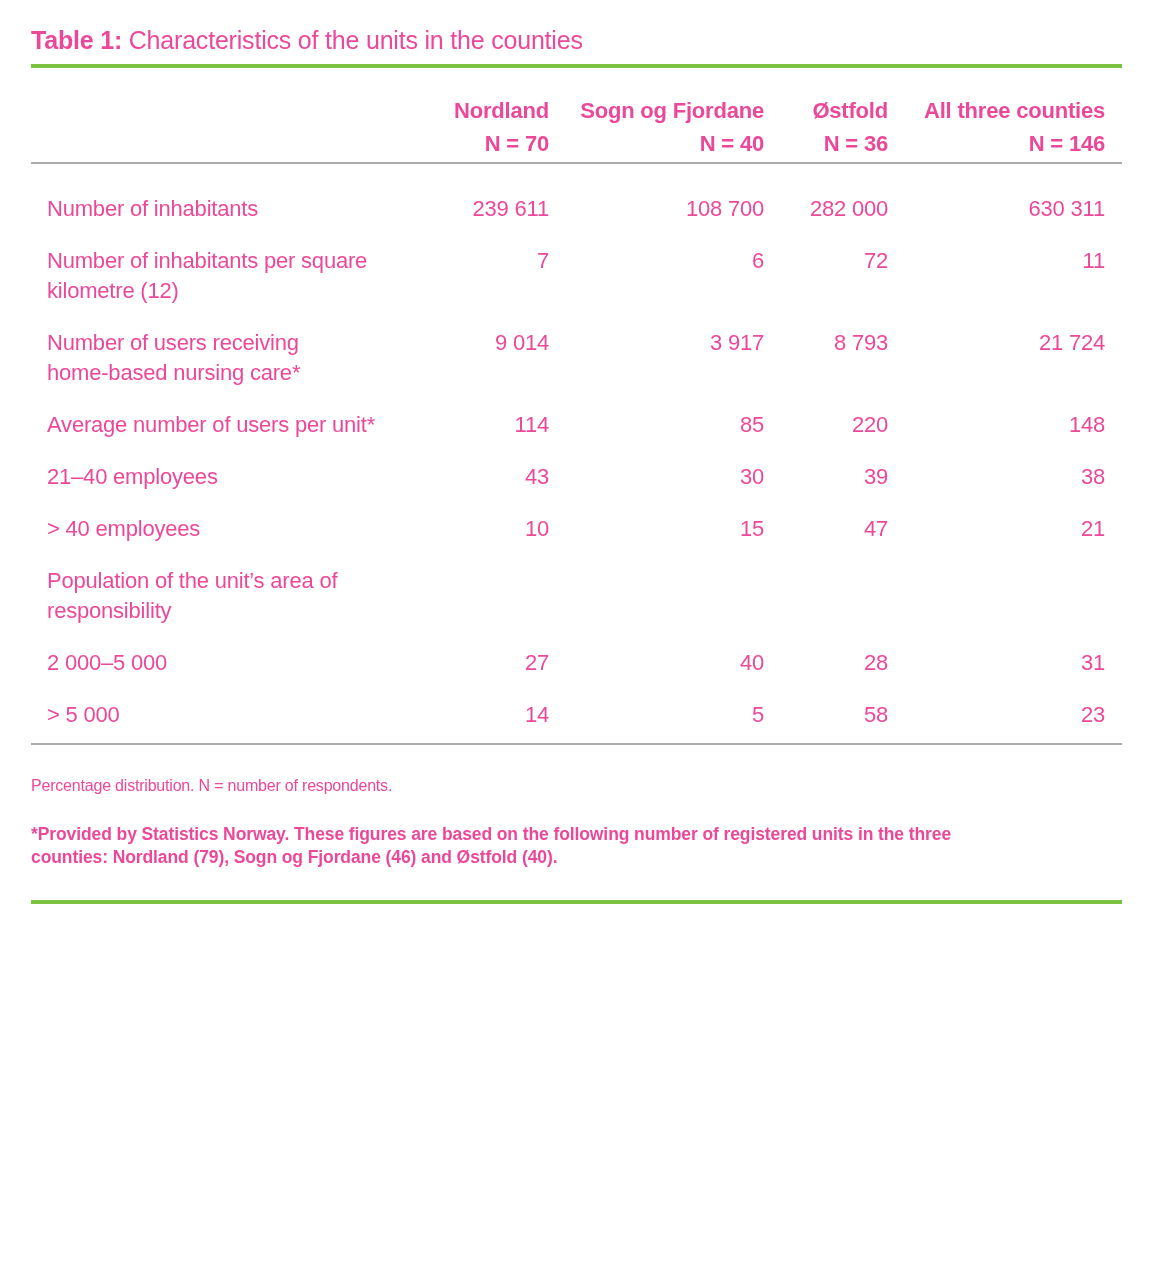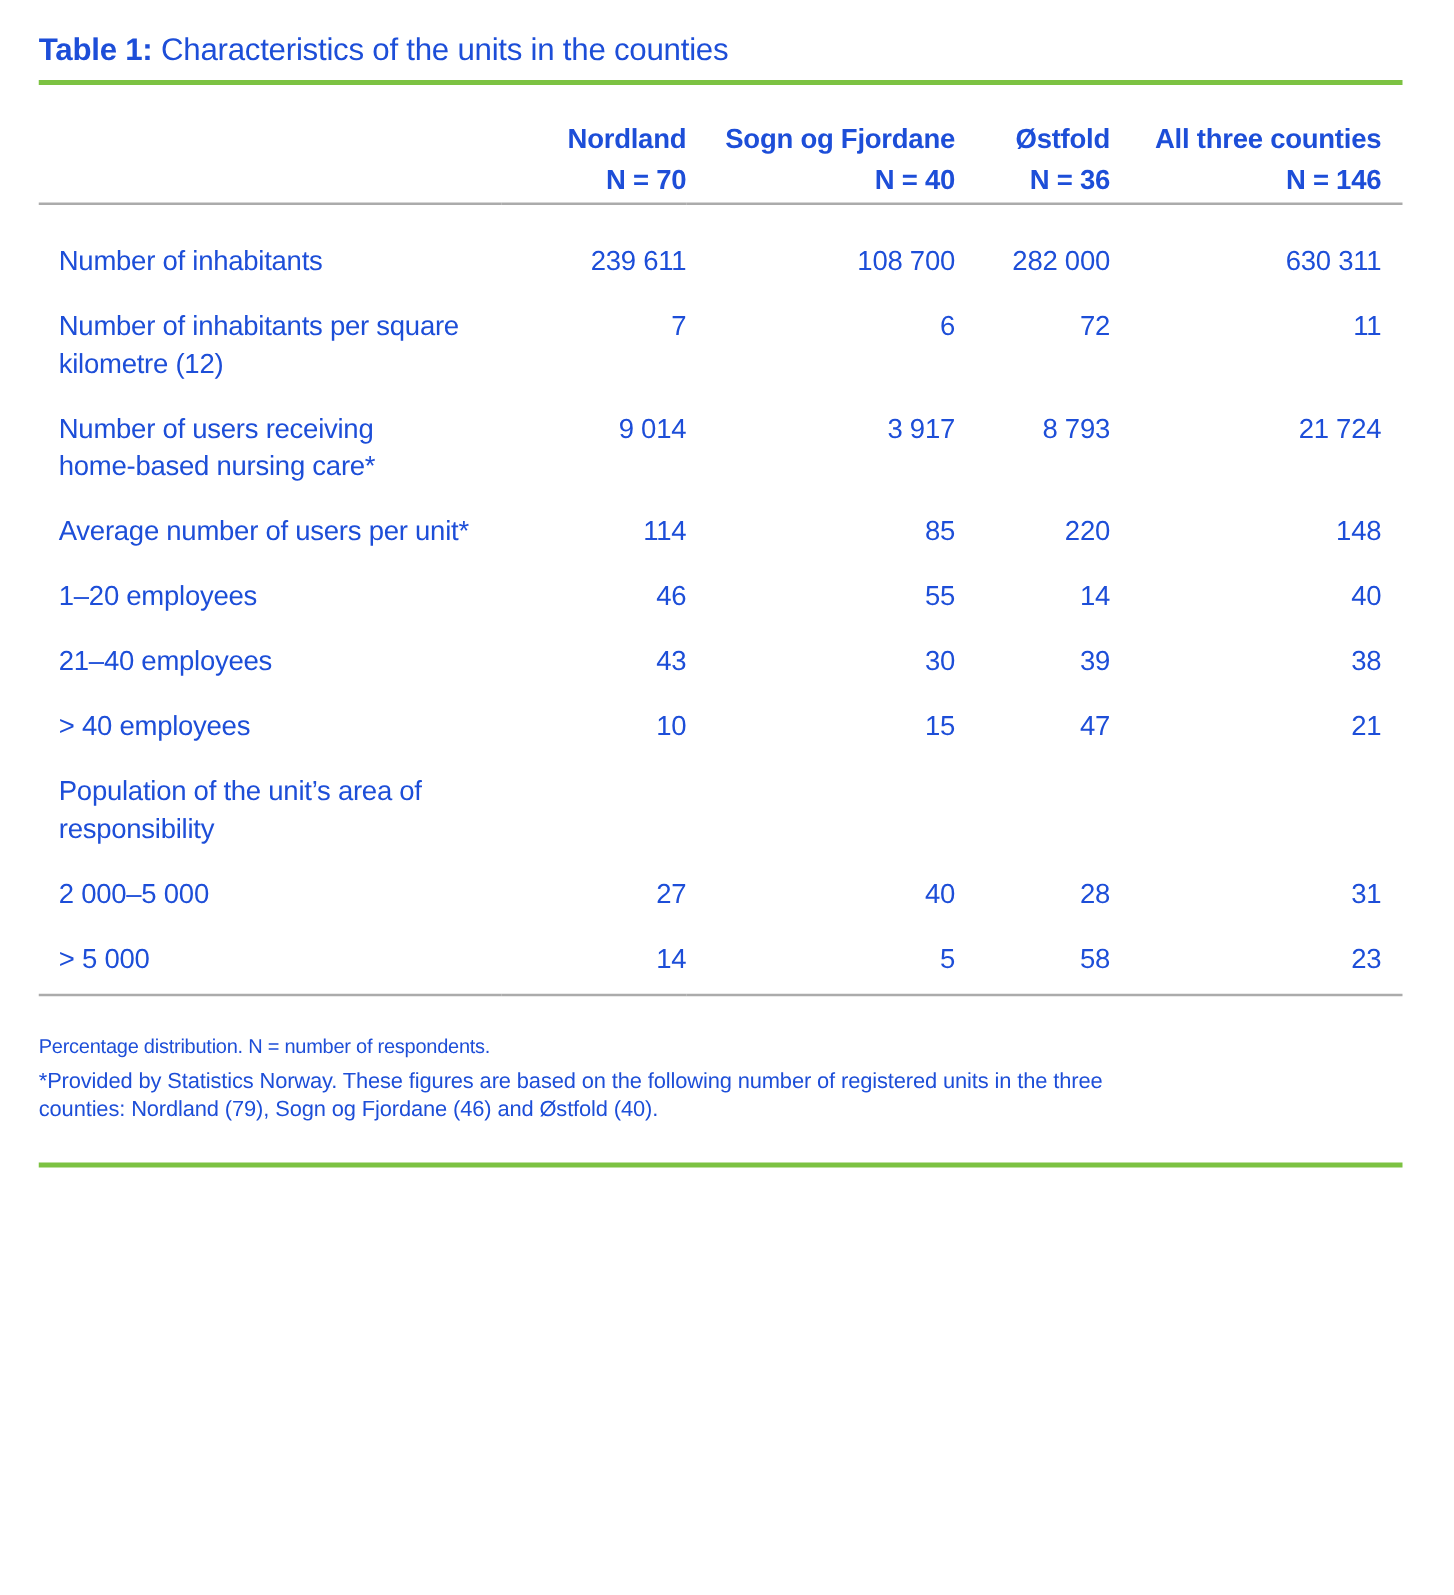--- a/index.html
+++ b/index.html
@@ -2,21 +2,21 @@
 <html style="--accent: #7CC242; --line: #ABABAB;"><head>
 <meta charset="utf-8">
 <style>
   * { margin: 0; padding: 0; box-sizing: border-box; }
   html, body { background: #ffffff; }
   .page {
     width: 1163px;
     height: 1276px;
     background: #ffffff;
     font-family: "Liberation Sans", sans-serif;
-    color: #1d4ed8;
+    color: #ec4899;
     letter-spacing: -0.2px;
     overflow: hidden;
   }
   .content { padding: 26px 41px 0 31px; }
 
   .title { font-size: 25px; line-height: 28px; margin-bottom: 10px; }
   .title .t-bold { font-weight: 700; }
 
   .rule { height: 4px; background: var(--accent, #7CC242); }
   .rule.bottom { margin-top: 31px; }
@@ -46,22 +46,24 @@
   tbody tr:last-child td { padding-bottom: 13px; }
   td.lbl { text-align: left; padding-left: 16px; white-space: pre-line; }
   td.val, th.val { text-align: right; }
   th.c4, td.c4 { padding-right: 17px; margin-top: 11px; }
   tr.row-deep td.val { padding-top: 30px; }
 
   .note { font-size: 16px; line-height: 30px; margin-top: 26px; }
   .footnote {
     font-size: 17.5px;
     line-height: 23px;
+    margin-top: 22px;
     white-space: pre-line;
     letter-spacing: -0.1px;
+    font-weight: bold;
   }
 </style>
 </head>
 <body>
 
 <div class="page">
   <div class="content">
 
     <div class="title">
       <span class="t-bold">Table 1:</span><span> Characteristics of the units in the counties</span>
@@ -123,27 +125,20 @@
           <td class="val c4">21 724</td>
         </tr>
         <tr>
           <td class="lbl">Average number of users per unit*</td>
           <td class="val c1">114</td>
           <td class="val c2">85</td>
           <td class="val c3">220</td>
           <td class="val c4">148</td>
         </tr>
         <tr>
-          <td class="lbl">1–20 employees</td>
-          <td class="val c1">46</td>
-          <td class="val c2">55</td>
-          <td class="val c3">14</td>
-          <td class="val c4">40</td>
-        </tr>
-        <tr>
           <td class="lbl">21–40 employees</td>
           <td class="val c1">43</td>
           <td class="val c2">30</td>
           <td class="val c3">39</td>
           <td class="val c4">38</td>
         </tr>
         <tr>
           <td class="lbl">&gt; 40 employees</td>
           <td class="val c1">10</td>
           <td class="val c2">15</td>

